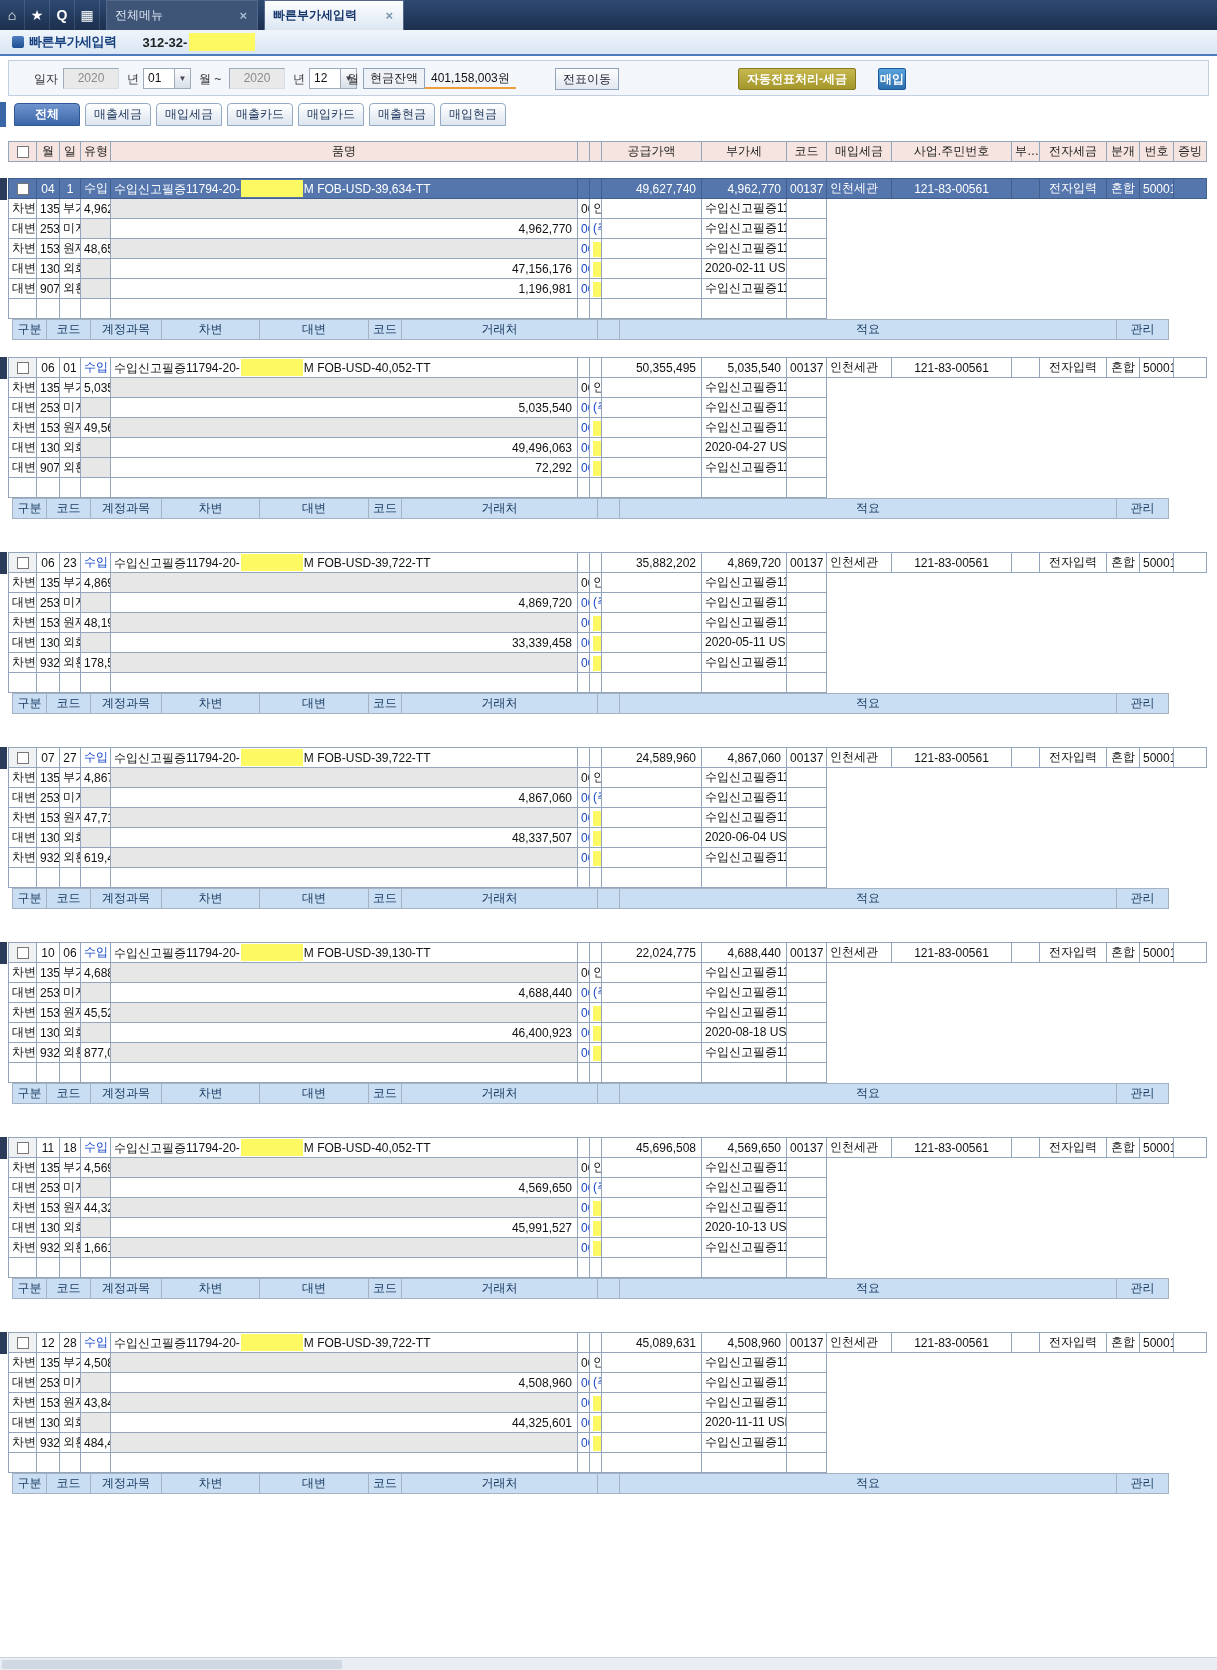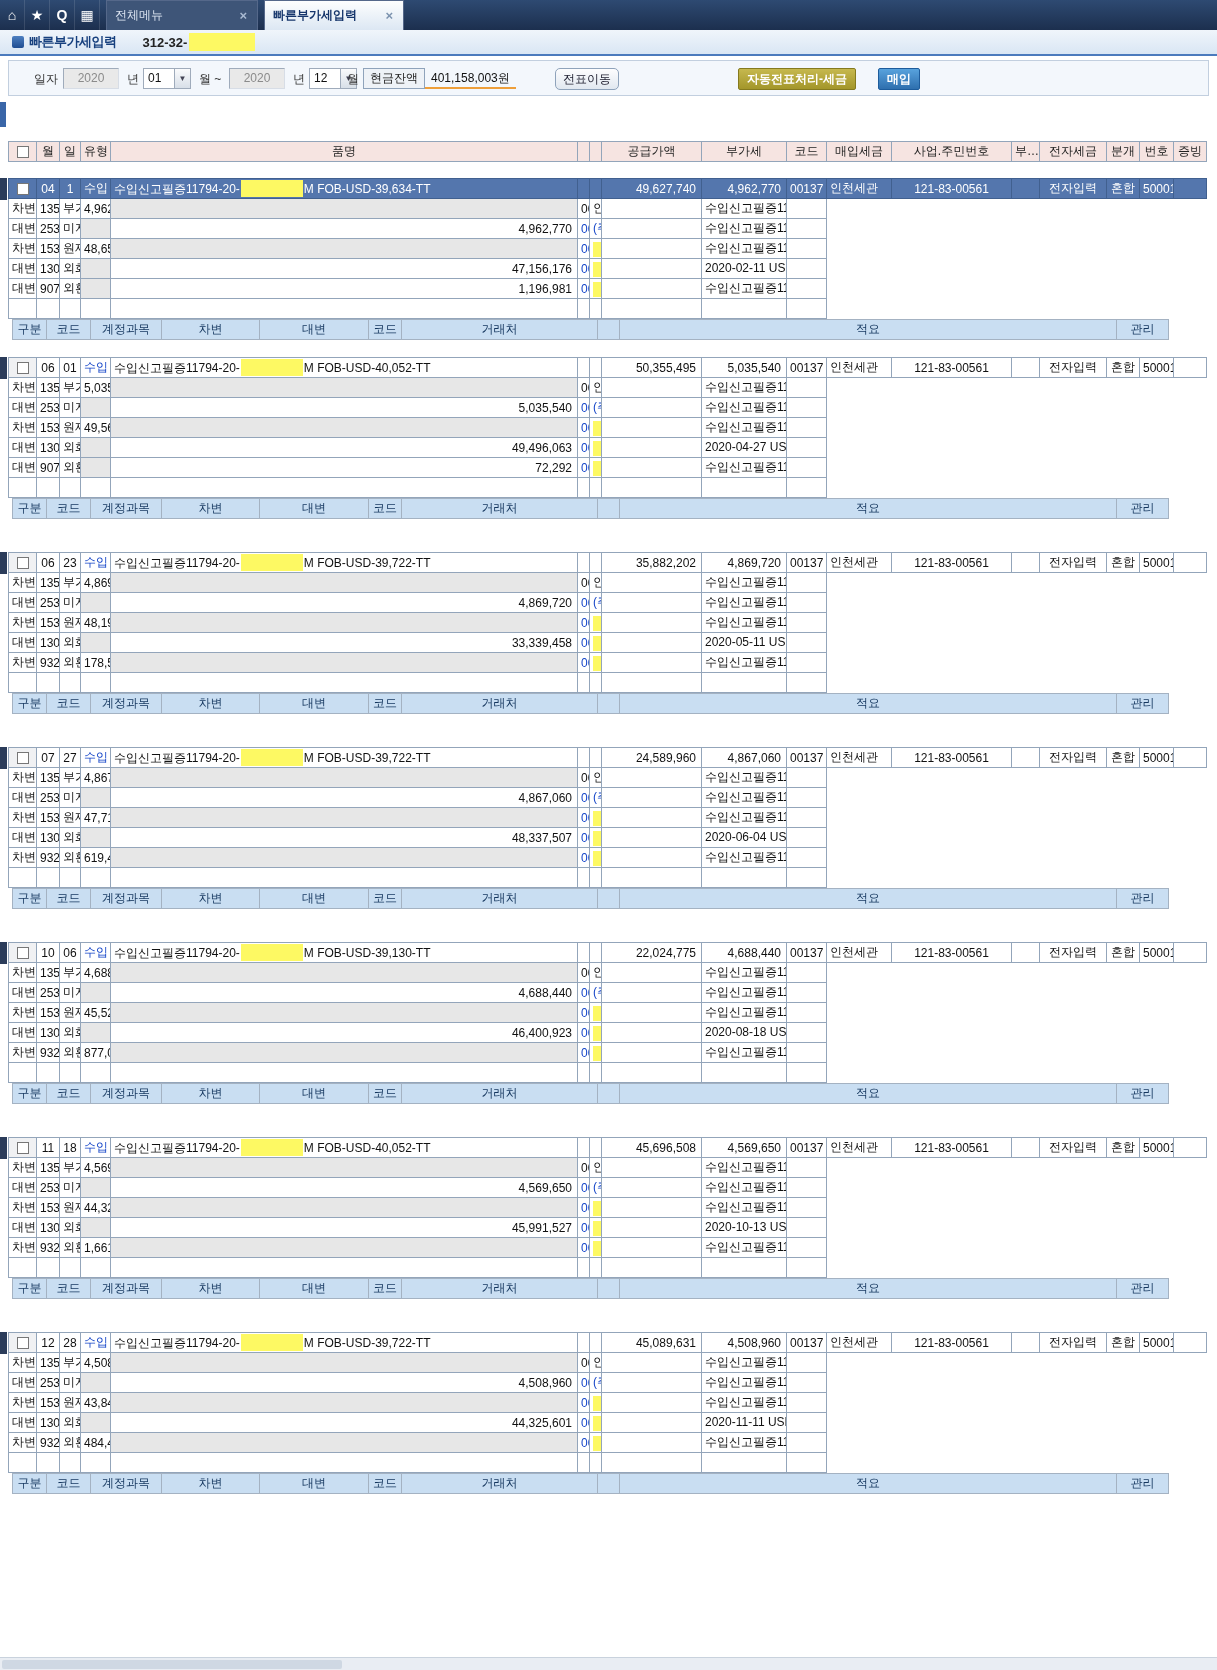--- a/index.html
+++ b/index.html
@@ -26,24 +26,24 @@
 
 
 #filterpanel{position:relative;margin:4px 8px 0 8px;height:36px;background:#f3f7fc;border:1px solid #c2cfdf}
 #filterpanel .lab{position:absolute;top:10px;color:#333}
 .yearbox{position:absolute;top:7px;width:56px;height:21px;background:#e9e9e9;border:1px solid #9fabbb;border-right-color:#d7dde6;border-bottom-color:#d7dde6;color:#8b8b8b;text-align:center;line-height:19px}
 .combo{position:absolute;top:7px;width:48px;height:21px;background:#fff;border:1px solid #9fabbb;display:flex}
 .combo .val{flex:1;line-height:19px;padding-left:4px}
 .combo .arrow{width:16px;background:linear-gradient(#fafbfc,#d8dfe8);border-left:1px solid #9fabbb;font-size:8px;color:#445;text-align:center;line-height:19px}
 #cash-label{position:absolute;left:354px;top:7px;height:21px;padding:0 6px;line-height:19px;background:#eef2f7;border:1px solid #8fa3bb;color:#222}
 #cash-value{position:absolute;left:416px;top:7px;height:21px;line-height:20px;padding:0 6px;border-bottom:2px solid #ee9f3a;color:#111}
-.btn{position:absolute;top:7px;height:22px;line-height:20px;text-align:center;border-radius:5px;cursor:pointer}
+.btn{position:absolute;top:7px;height:22px;line-height:20px;text-align:center;border-radius:0;cursor:pointer}
 #btn-move{left:546px;width:64px;background:linear-gradient(#fdfdfe,#e1e8f0);border:1px solid #8fa3bb;color:#223}
 #btn-auto{left:729px;width:118px;background:linear-gradient(#c6b84e,#a3962a);border:1px solid #857a1e;color:#fff;font-weight:bold;border-radius:2px}
-#btn-buy{left:869px;width:42px;background:linear-gradient(#58a2dd,#2e6fae);border:1px solid #1d5c9c;color:#fff;font-weight:bold;border-radius:2px}
+#btn-buy{left:869px;width:28px;background:linear-gradient(#58a2dd,#2e6fae);border:1px solid #1d5c9c;color:#fff;font-weight:bold;border-radius:2px}
 
 
 #viewtabs{position:relative;margin-top:6px;height:25px}
 #vt-strip{position:absolute;left:0;top:0;width:6px;height:25px;background:#3a66a8}
 #view-tabs{position:absolute;left:14px;top:1px;display:flex;gap:5px}
 .vtab{min-width:66px;height:23px;line-height:21px;text-align:center;padding:0 8px;background:linear-gradient(#ffffff,#dde5ef);border:1px solid #93a9c4;border-radius:4px 4px 0 0;color:#223a5e;cursor:pointer}
 .vtab.active{background:linear-gradient(#6f94cd,#3b66a8);border-color:#2e5795;color:#fff;font-weight:bold}
 
 
 #grid{margin-top:14px}
@@ -122,20 +122,29 @@
   <span class="lab" style="left:338px">월</span>
   <span id="cash-label">현금잔액</span>
   <span id="cash-value">401,158,003원</span>
   <span class="btn" id="btn-move">전표이동</span>
   <span class="btn" id="btn-auto">자동전표처리-세금</span>
   <span class="btn" id="btn-buy">매입</span>
 </div>
 
 <div id="viewtabs">
   <div id="vt-strip"></div>
+  <div id="view-tabs">
+      <div class="vtab active">전체</div>
+      <div class="vtab">매출세금</div>
+      <div class="vtab">매입세금</div>
+      <div class="vtab">매출카드</div>
+      <div class="vtab">매입카드</div>
+      <div class="vtab">매출현금</div>
+      <div class="vtab">매입현금</div>
+    </div>
 </div>
 
 <div id="grid">
   <table class="sum-table head-table">
     <colgroup>
       <col style="width:28px">
         <col style="width:23px">
         <col style="width:21px">
         <col style="width:30px">
       <col style="width:467px">

